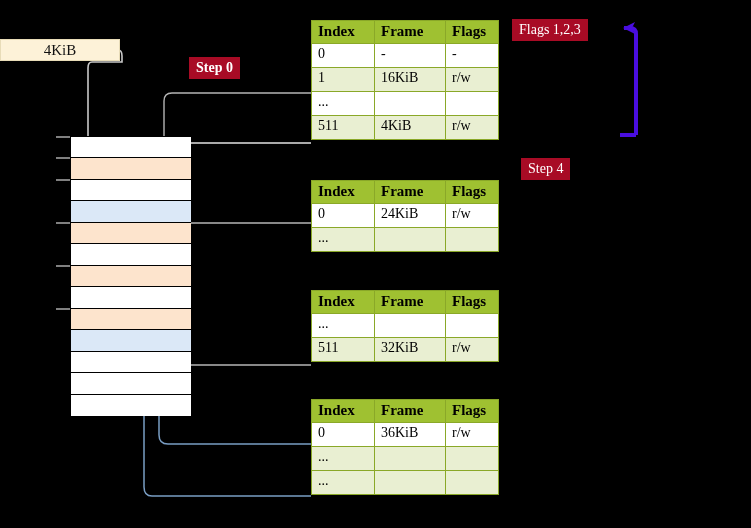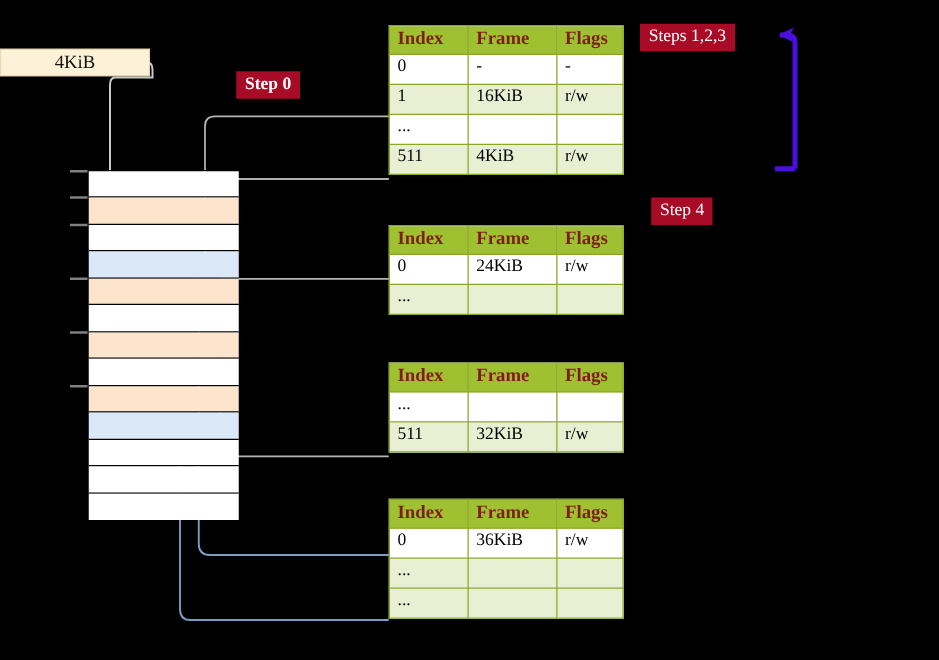--- a/index.html
+++ b/index.html
@@ -99,21 +99,21 @@
   
   .ptable {
     position: absolute;
     border-collapse: collapse;
     background: #ffffff;
     font-size: 14px;
     color: #000000;
   }
   .ptable th {
     background: #9fc131;
-    color: #7f1d1d;
+    color: #000000;
     font-weight: bold;
     text-align: left;
     padding: 2px 6px 3px 6px;
     border: 1px solid #8aa828;
     font-size: 15px;
   }
   .ptable td {
     padding: 2px 6px 3px 6px;
     border: 1px solid #8aa828;
     background: #ffffff;
@@ -200,21 +200,21 @@
       <path d="M636,135 L620,135" fill="none" stroke="#4a0ee0" stroke-width="4"></path>
     </g>
   </svg>
 
   <div class="kib-box">4KiB</div>
 
   <div class="badge badge-crimson" id="badge-step0">Step 0</div>
 
   <div class="badge badge-crimson" id="badge-step4">Step 4</div>
 
-  <div class="badge badge-crimson" id="badge-steps123">Steps 1,2,3</div>
+  <div class="badge badge-crimson" id="badge-steps123">Flags 1,2,3</div>
 
 
   <div class="memcol" id="memcol">
       <div class="memrow" style="top: 0px; height: 21.4615px;"></div>
       <div class="memrow peach" style="top: 21.4615px; height: 21.4615px;"></div>
       <div class="memrow" style="top: 42.9231px; height: 21.4615px;"></div>
       <div class="memrow blue" style="top: 64.3846px; height: 21.4615px;"></div>
       <div class="memrow peach" style="top: 85.8462px; height: 21.4615px;"></div>
       <div class="memrow" style="top: 107.308px; height: 21.4615px;"></div>
       <div class="memrow peach" style="top: 128.769px; height: 21.4615px;"></div>

